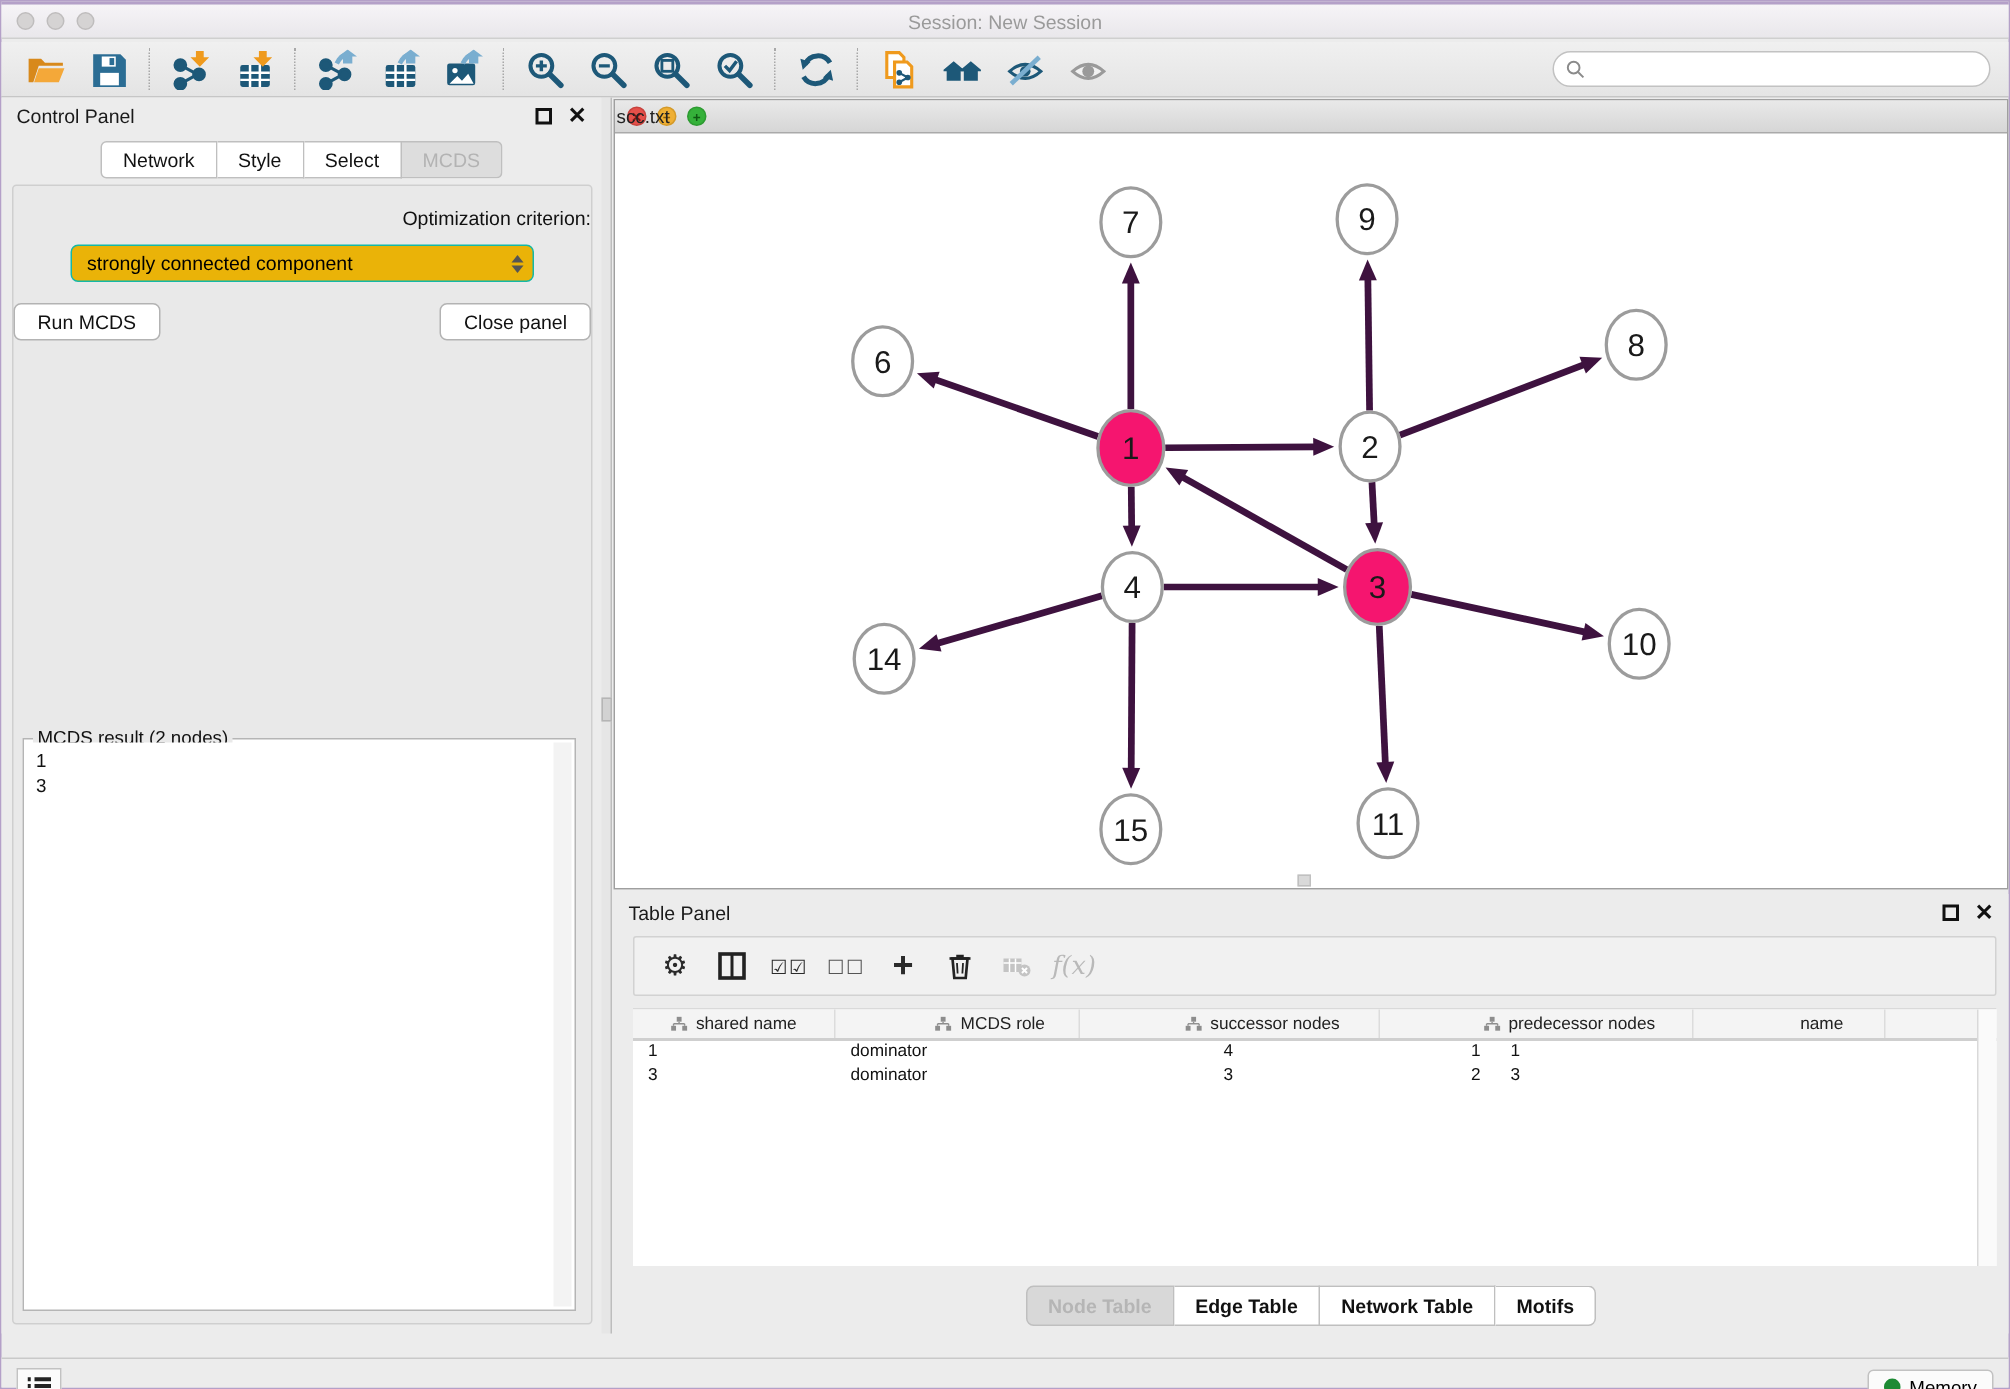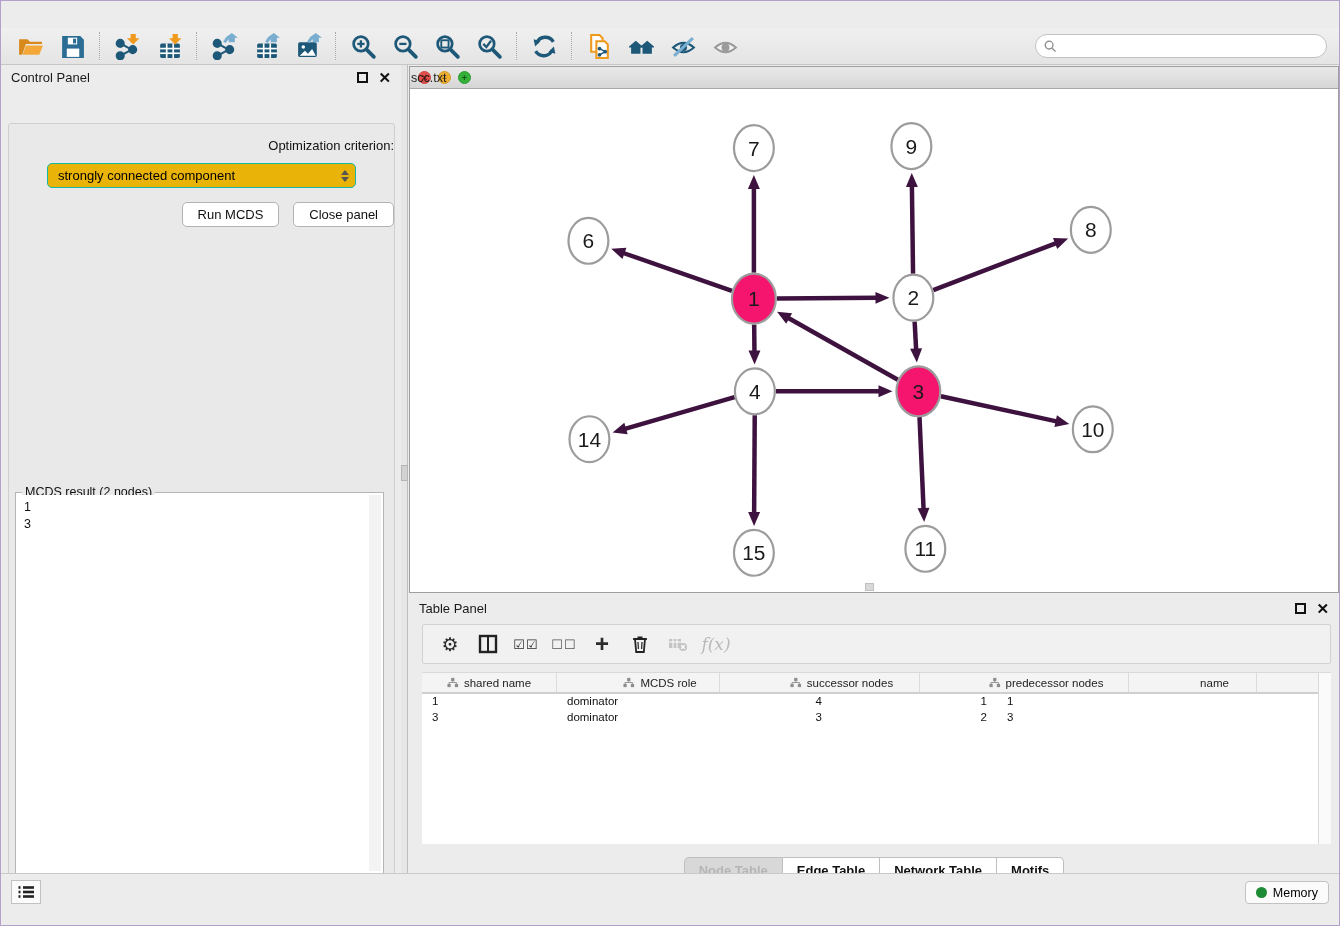--- a/index.html
+++ b/index.html
@@ -60,21 +60,21 @@
   .opt-label { text-align:right; margin-top:14px; font-size:13px; color:#111; }
   .dropdown { margin:10px 38px 0 38px; height:25px; background:#eab308;
     border:1px solid #14b8a6; border-radius:5px; display:flex; align-items:center;
     padding:0 6px 0 10px; font-size:13px; }
   .dropdown .dd-label { flex:1; }
   .spinner { display:flex; flex-direction:column; gap:2px; align-items:center; }
   .spin-up { width:0; height:0; border-left:4px solid transparent;
     border-right:4px solid transparent; border-bottom:5px solid #555; }
   .spin-down { width:0; height:0; border-left:4px solid transparent;
     border-right:4px solid transparent; border-top:5px solid #555; }
-  .btn-row { display:flex; justify-content:flex-end; gap:14px; margin-top:14px; }
+  .btn-row { display:flex; justify-content:space-between; gap:14px; margin-top:14px; }
   .mac-btn { background:#fff; border:1px solid #b3b3b3; border-radius:5px;
     font-size:13px; padding:4px 15px; color:#111; }
 
   .result-group { position:absolute; left:6px; right:10px; top:368px; bottom:8px;
     border:1px solid #b5b5b5; background:#fff; }
   .result-legend { position:absolute; top:-8px; left:6px; background:#e9e9e9;
     padding:0 3px; font-size:12.5px; color:#111; }
   .result-lines { position:absolute; inset:2px 14px 2px 2px; background:#fff;
     font-size:12.5px; color:#111; padding:4px 6px; line-height:17px; }
   .result-scroll { position:absolute; top:2px; bottom:2px; right:2px; width:12px;
@@ -131,35 +131,43 @@
 
   .bottom-tabs { position:absolute; bottom:5px; left:0; right:0; display:flex;
     justify-content:center; }
   .btab { padding:5px 14px; font-size:13px; font-weight:bold; background:#fff;
     border:1px solid #bfbfbf; border-left:none; color:#111; }
   .btab:first-child { border-left:1px solid #bfbfbf; border-radius:5px 0 0 5px; }
   .btab:last-child { border-radius:0 5px 5px 0; }
   .btab.active { background:#d8d8d8; color:#b5b5b5; }
 
   
-  .statusbar { position:absolute; bottom:0; left:0; right:0; height:52px;
+  .statusbar { position:absolute; bottom:0; left:0; right:0; height:20px;
     background:#ececec; border-top:1px solid #c9c9c9; }
   .menu-btn { position:absolute; left:10px; top:6px; width:30px; height:24px;
     background:#fbfbfb; border:1px solid #c2c2c2; display:flex;
     align-items:center; justify-content:center; }
   .memory-btn { position:absolute; right:10px; top:7px; height:23px;
     background:#fbfbfb; border:1px solid #c2c2c2; border-radius:4px;
     display:flex; align-items:center; gap:6px; padding:0 10px; font-size:12.5px; }
   .mem-dot { width:11px; height:11px; border-radius:50%; background:#1d8a34; }
 </style>
 </head>
 <body>
 
 <div id="app">
 
+  <div class="titlebar">
+    <div class="traffic">
+      <span class="tl-dot"></span>
+      <span class="tl-dot"></span>
+      <span class="tl-dot"></span>
+    </div>
+    <div class="tb-title">Session: New Session</div>
+  </div>
 
   <div class="toolbar">
     <div class="tb-icons">
         <button class="tb-btn">
           <svg viewBox="0 0 26 26">
             <path d="M2 21V6h8l2.5 2.5H24v2H8.5L5 21z" fill="#d8891b"></path>
             <path d="M5.5 21l3-9H25l-3.6 9z" fill="#f4a839"></path>
           </svg>
         </button>
         <button class="tb-btn">
@@ -320,20 +328,26 @@
   </div>
 
   <div class="main">
 
     <div class="control-panel">
       <div class="panel-header">
         <span class="ph-title">Control Panel</span>
         <span class="ph-float"></span>
         <span class="ph-close">✕</span>
       </div>
+      <div class="ctl-tabs">
+          <div class="ctab">Network</div>
+          <div class="ctab">Style</div>
+          <div class="ctab">Select</div>
+          <div class="ctab active">MCDS</div>
+        </div>
       <div class="cp-content">
         <div class="opt-label">Optimization criterion:</div>
         <div class="dropdown">
           <span class="dd-label">strongly connected component</span>
           <span class="spinner">
             <span class="spin-up"></span>
               <span class="spin-down"></span>
           </span>
         </div>
         <div class="btn-row">

